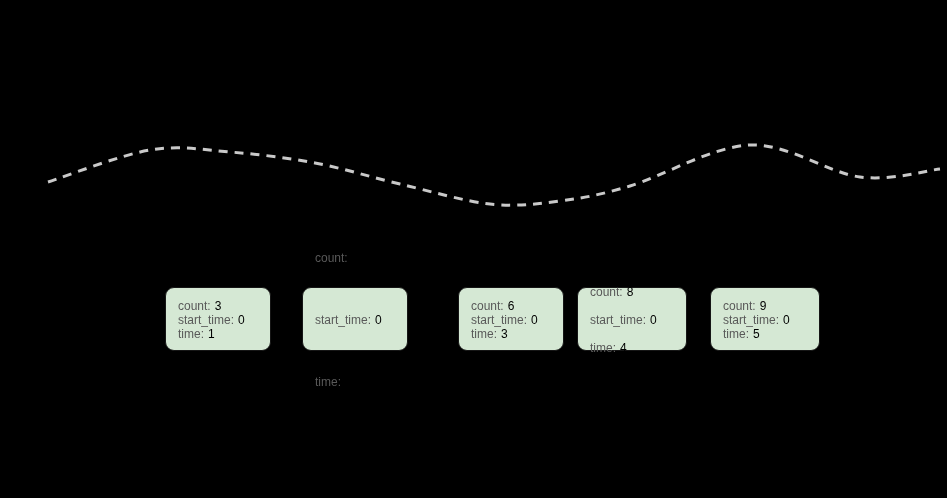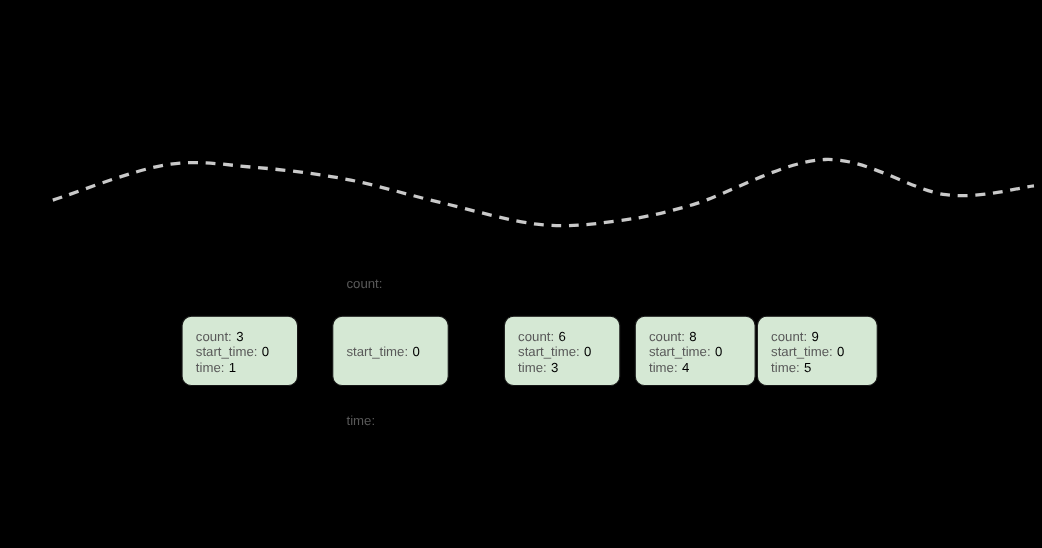--- a/index.html
+++ b/index.html
@@ -59,25 +59,25 @@
     <div class="row"><span class="label">start_time:</span><span class="value">0</span></div>
     <div class="row"><span class="label">time:</span><span class="value">2</span></div>
   </div>
 
   <div class="node" style="left:458px;width:106px;">
     <div class="row"><span class="label">count:</span><span class="value">6</span></div>
     <div class="row"><span class="label">start_time:</span><span class="value">0</span></div>
     <div class="row"><span class="label">time:</span><span class="value">3</span></div>
   </div>
 
-  <div class="node" style="left:577px;width:110px;">
+  <div class="node" style="left:577px;width:110px;gap:14px;">
     <div class="row"><span class="label">count:</span><span class="value">8</span></div>
     <div class="row"><span class="label">start_time:</span><span class="value">0</span></div>
     <div class="row"><span class="label">time:</span><span class="value">4</span></div>
   </div>
 
-  <div class="node" style="left:688px;width:110px;">
+  <div class="node" style="left:710px;width:110px;">
     <div class="row"><span class="label">count:</span><span class="value">9</span></div>
     <div class="row"><span class="label">start_time:</span><span class="value">0</span></div>
     <div class="row"><span class="label">time:</span><span class="value">5</span></div>
   </div>
 
 </div>
 
 </body></html>

